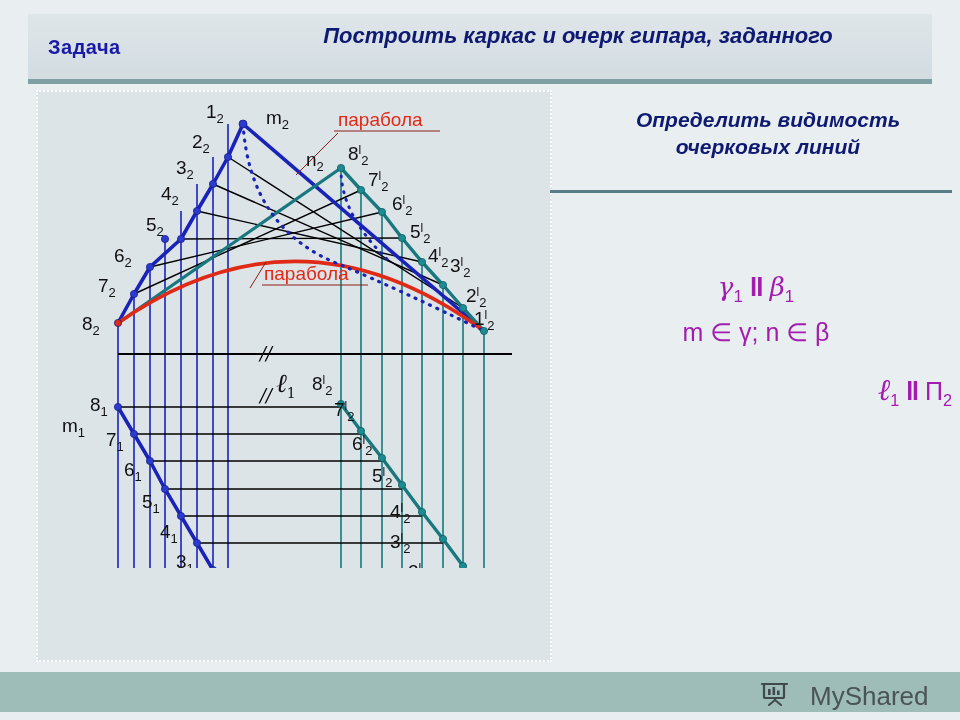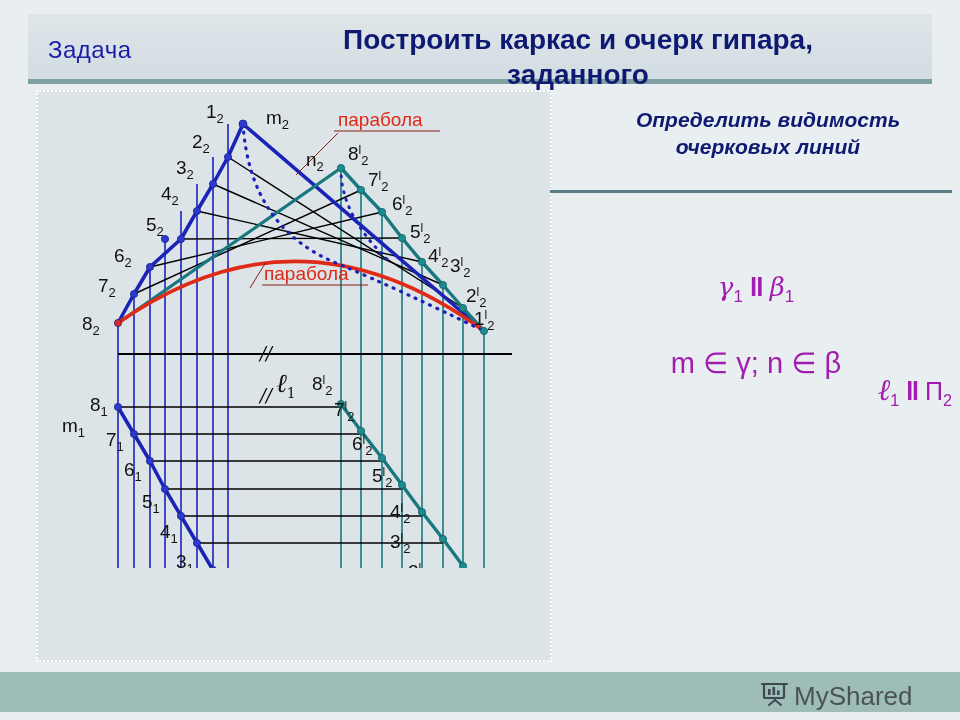--- a/index.html
+++ b/index.html
@@ -13,27 +13,27 @@
   }
   
   #header{
     position:absolute;left:28px;top:14px;width:904px;height:70px;
     background:linear-gradient(180deg,#dfe6ea 0%,#d2dce1 100%);
     border-bottom:5px solid #7ea0a3;
     box-sizing:border-box;
   }
   #header .title{
     position:absolute;left:20px;top:22px;
-    font-size:24px;font-weight:normal;color:#1a1aa8;
+    font-size:20px;font-weight:bold;color:#1a1aa8;
     letter-spacing:.5px;
   }
   #header .subtitle{
     position:absolute;left:250px;top:8px;width:600px;
-    text-align:center;font-weight:bold;
-    font-size:28px;color:#0e1a72;line-height:1.25;
+    text-align:center;font-style:italic;font-weight:bold;
+    font-size:22px;color:#0e1a72;line-height:1.25;
   }
   .sub{font-size:.65em;vertical-align:sub;}
 
   
   #diagram-panel{
     position:absolute;left:36px;top:90px;width:516px;height:572px;
     background:#dde4e8;
     border:2px dotted #ffffff;
     box-sizing:border-box;
   }
@@ -50,33 +50,33 @@
   }
   #right-rule{
     position:absolute;left:-10px;top:100px;width:402px;height:0;
     border-top:3px solid #5b7d85;
   }
   .formula{
     position:absolute;width:392px;text-align:center;
     color:#a21caf;font-size:26px;
   }
   #f1{top:182px;}
-  #f2{top:256px;font-size:29px;}
+  #f2{top:228px;font-size:25px;}
   #f3{top:282px;font-size:25px;text-align:right;}
   .gk{font-family:"DejaVu Serif", serif;font-style:italic;}
   .par{letter-spacing:-1px;font-weight:bold;}
 
   
   #footer-band{
     position:absolute;left:0;top:672px;width:960px;height:40px;
     background:#9ebcb8;
   }
   #watermark{
     position:absolute;left:760px;top:678px;
-    display:flex;align-items:center;gap:4px;
+    display:flex;align-items:center;gap:20px;
     font-size:26px;color:#4a5457;font-weight:300;justify-content:center;
   }
   #wm-icon{display:inline-block;}
   
   #band-top{position:absolute;left:0;top:0;width:960px;height:14px;background:#e9eef1;}
 </style>
 </head>
 <body>
 
 <div id="band-top"></div>

